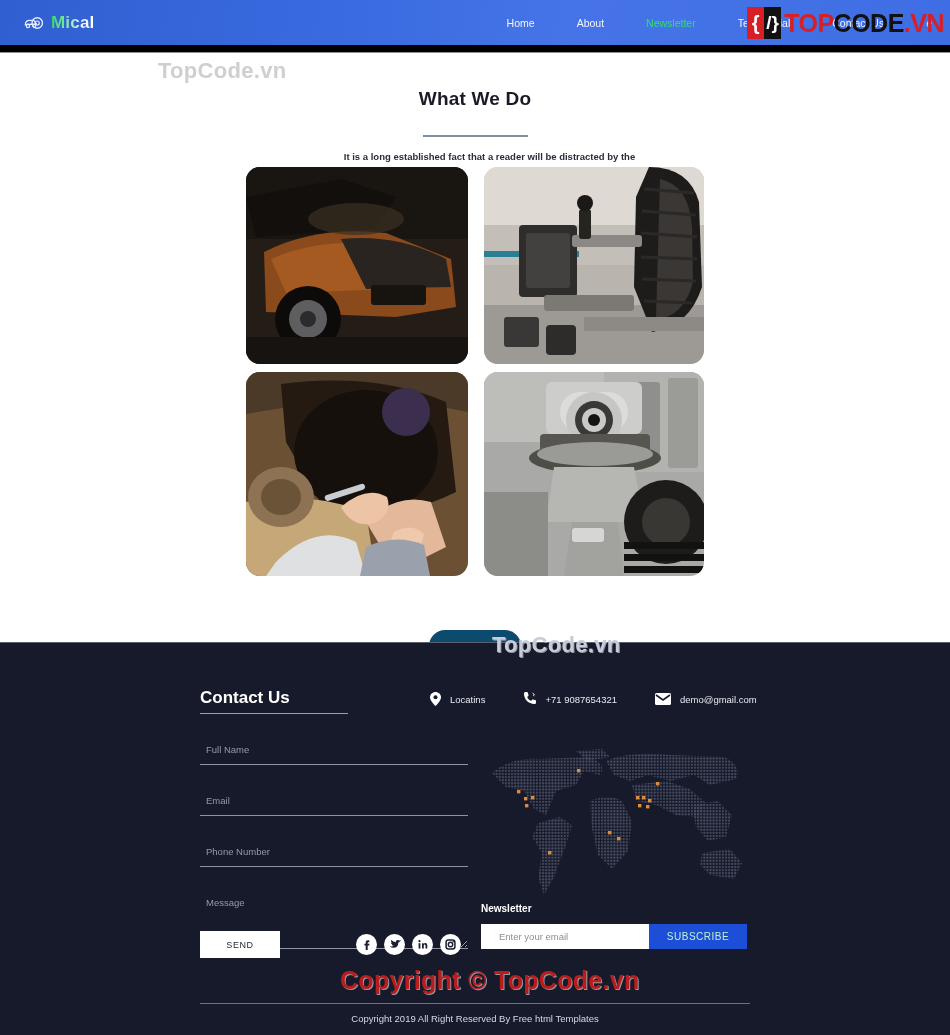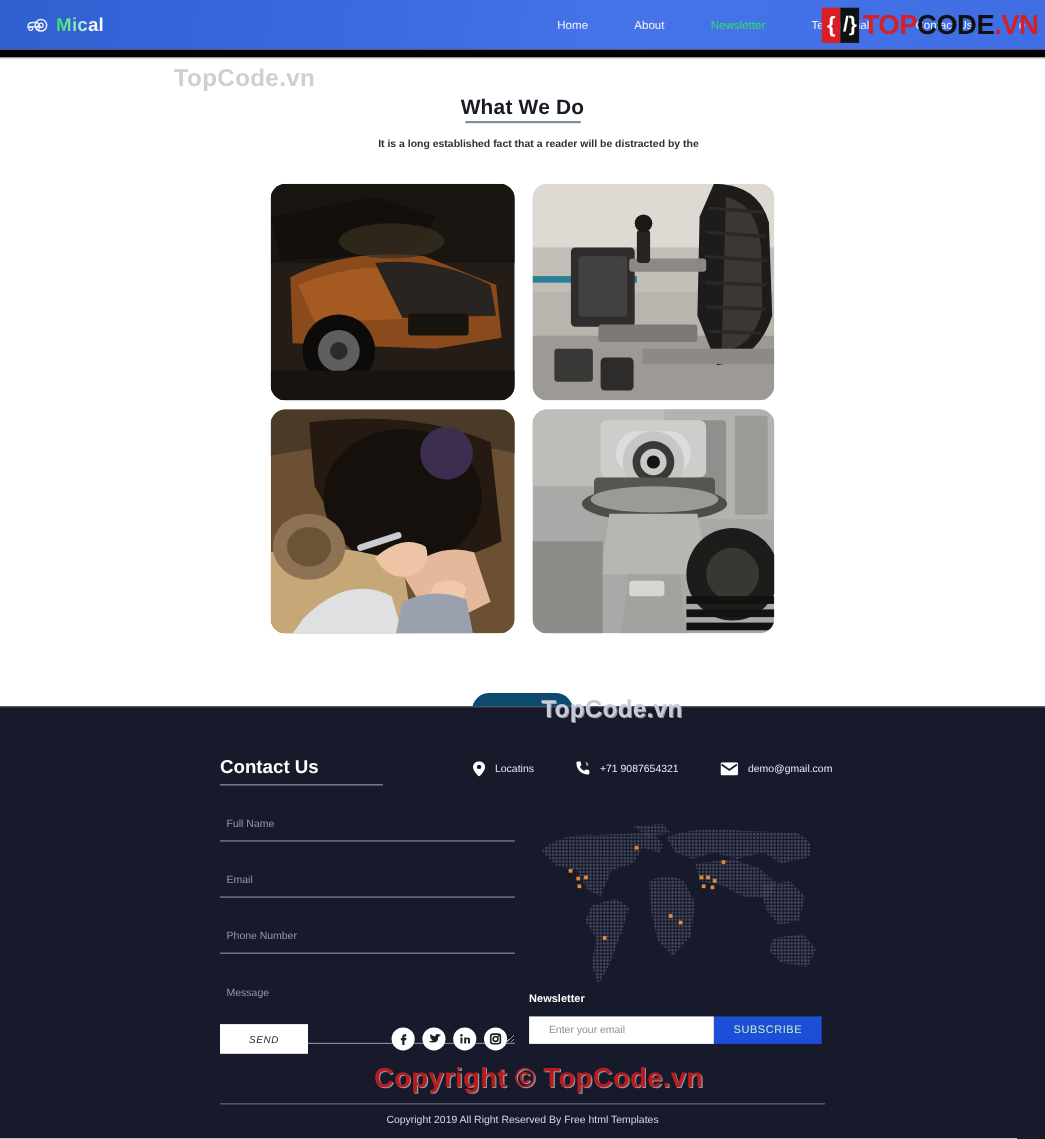--- a/index.html
+++ b/index.html
@@ -45,21 +45,21 @@
   
   .wm { position: absolute; color: #c9c9c9; font-weight: bold; letter-spacing: .3px;
     text-shadow: 1px 1px 0 rgba(255,255,255,.55); pointer-events: none; }
   .wm-1 { top: 58px; left: 158px; font-size: 22px; color: #cfcfcf; }
   .wm-2 { top: 632px; left: 492px; font-size: 22px; color: #c6ccd9; }
   .wm-3 { top: 966px; left: 340px; font-size: 25px; color: #b91c1c; }
 
   
   .section-head { position: absolute; top: 88px; left: 0; width: 950px; text-align: center; }
   .section-title { font-size: 19px; font-weight: bold; color: #1b1b27; letter-spacing: .2px;
-    display: inline-block; padding-bottom: 0; }
+    display: inline-block; padding-bottom: 25px; }
   .title-underline { width: 105px; height: 1.5px; background: #7f8fa3; margin: 0 auto; }
   .section-sub { margin-top: 14px; font-size: 9.5px; font-weight: bold; color: #2c2c3a; padding-left: 29px; }
 
   
   .gallery { position: absolute; top: 167px; left: 246px; width: 458px; height: 409px; }
   .card { position: absolute; border-radius: 14px; overflow: hidden; }
   .c1 { left: 0;   top: 0;   width: 222px; height: 197px; }
   .c2 { left: 238px; top: 0; width: 220px; height: 197px; }
   .c3 { left: 0;   top: 205px; width: 222px; height: 204px; }
   .c4 { left: 238px; top: 205px; width: 220px; height: 204px; }
@@ -84,21 +84,21 @@
   
   .form { position: absolute; top: 740px; left: 200px; width: 268px; }
   .field { width: 268px; background: transparent; border: none; border-bottom: 1px solid #8e93a6;
     color: #d9dce8; font-size: 9.5px; font-family: "Liberation Sans", sans-serif;
     padding: 4px 0 9px 6px; margin-bottom: 26px; outline: none; display: block; }
   .field::placeholder { color: #9499ad; }
   .msg { height: 56px; resize: vertical; margin-bottom: 0; }
 
   .send-btn { position: absolute; top: 931px; left: 200px; width: 80px; height: 27px;
     background: #fff; color: #2a2a35; border: none; font-size: 9px; letter-spacing: .6px;
-    font-family: "Liberation Sans", sans-serif; cursor: pointer; font-style: italic; }
+    font-family: "Liberation Sans", sans-serif; cursor: pointer; }
 
   .socials { position: absolute; top: 934px; left: 356px; display: flex; gap: 7px; }
   .soc { width: 21px; height: 21px; border-radius: 50%; background: #fff;
     display: flex; align-items: center; justify-content: center; color: #1b1f30; cursor: pointer; }
   .soc svg { display: block; }
 
   
   .map-wrap { position: absolute; top: 745px; left: 480px; width: 270px; height: 156px; }
   .map-wrap svg { display: block; }
 

